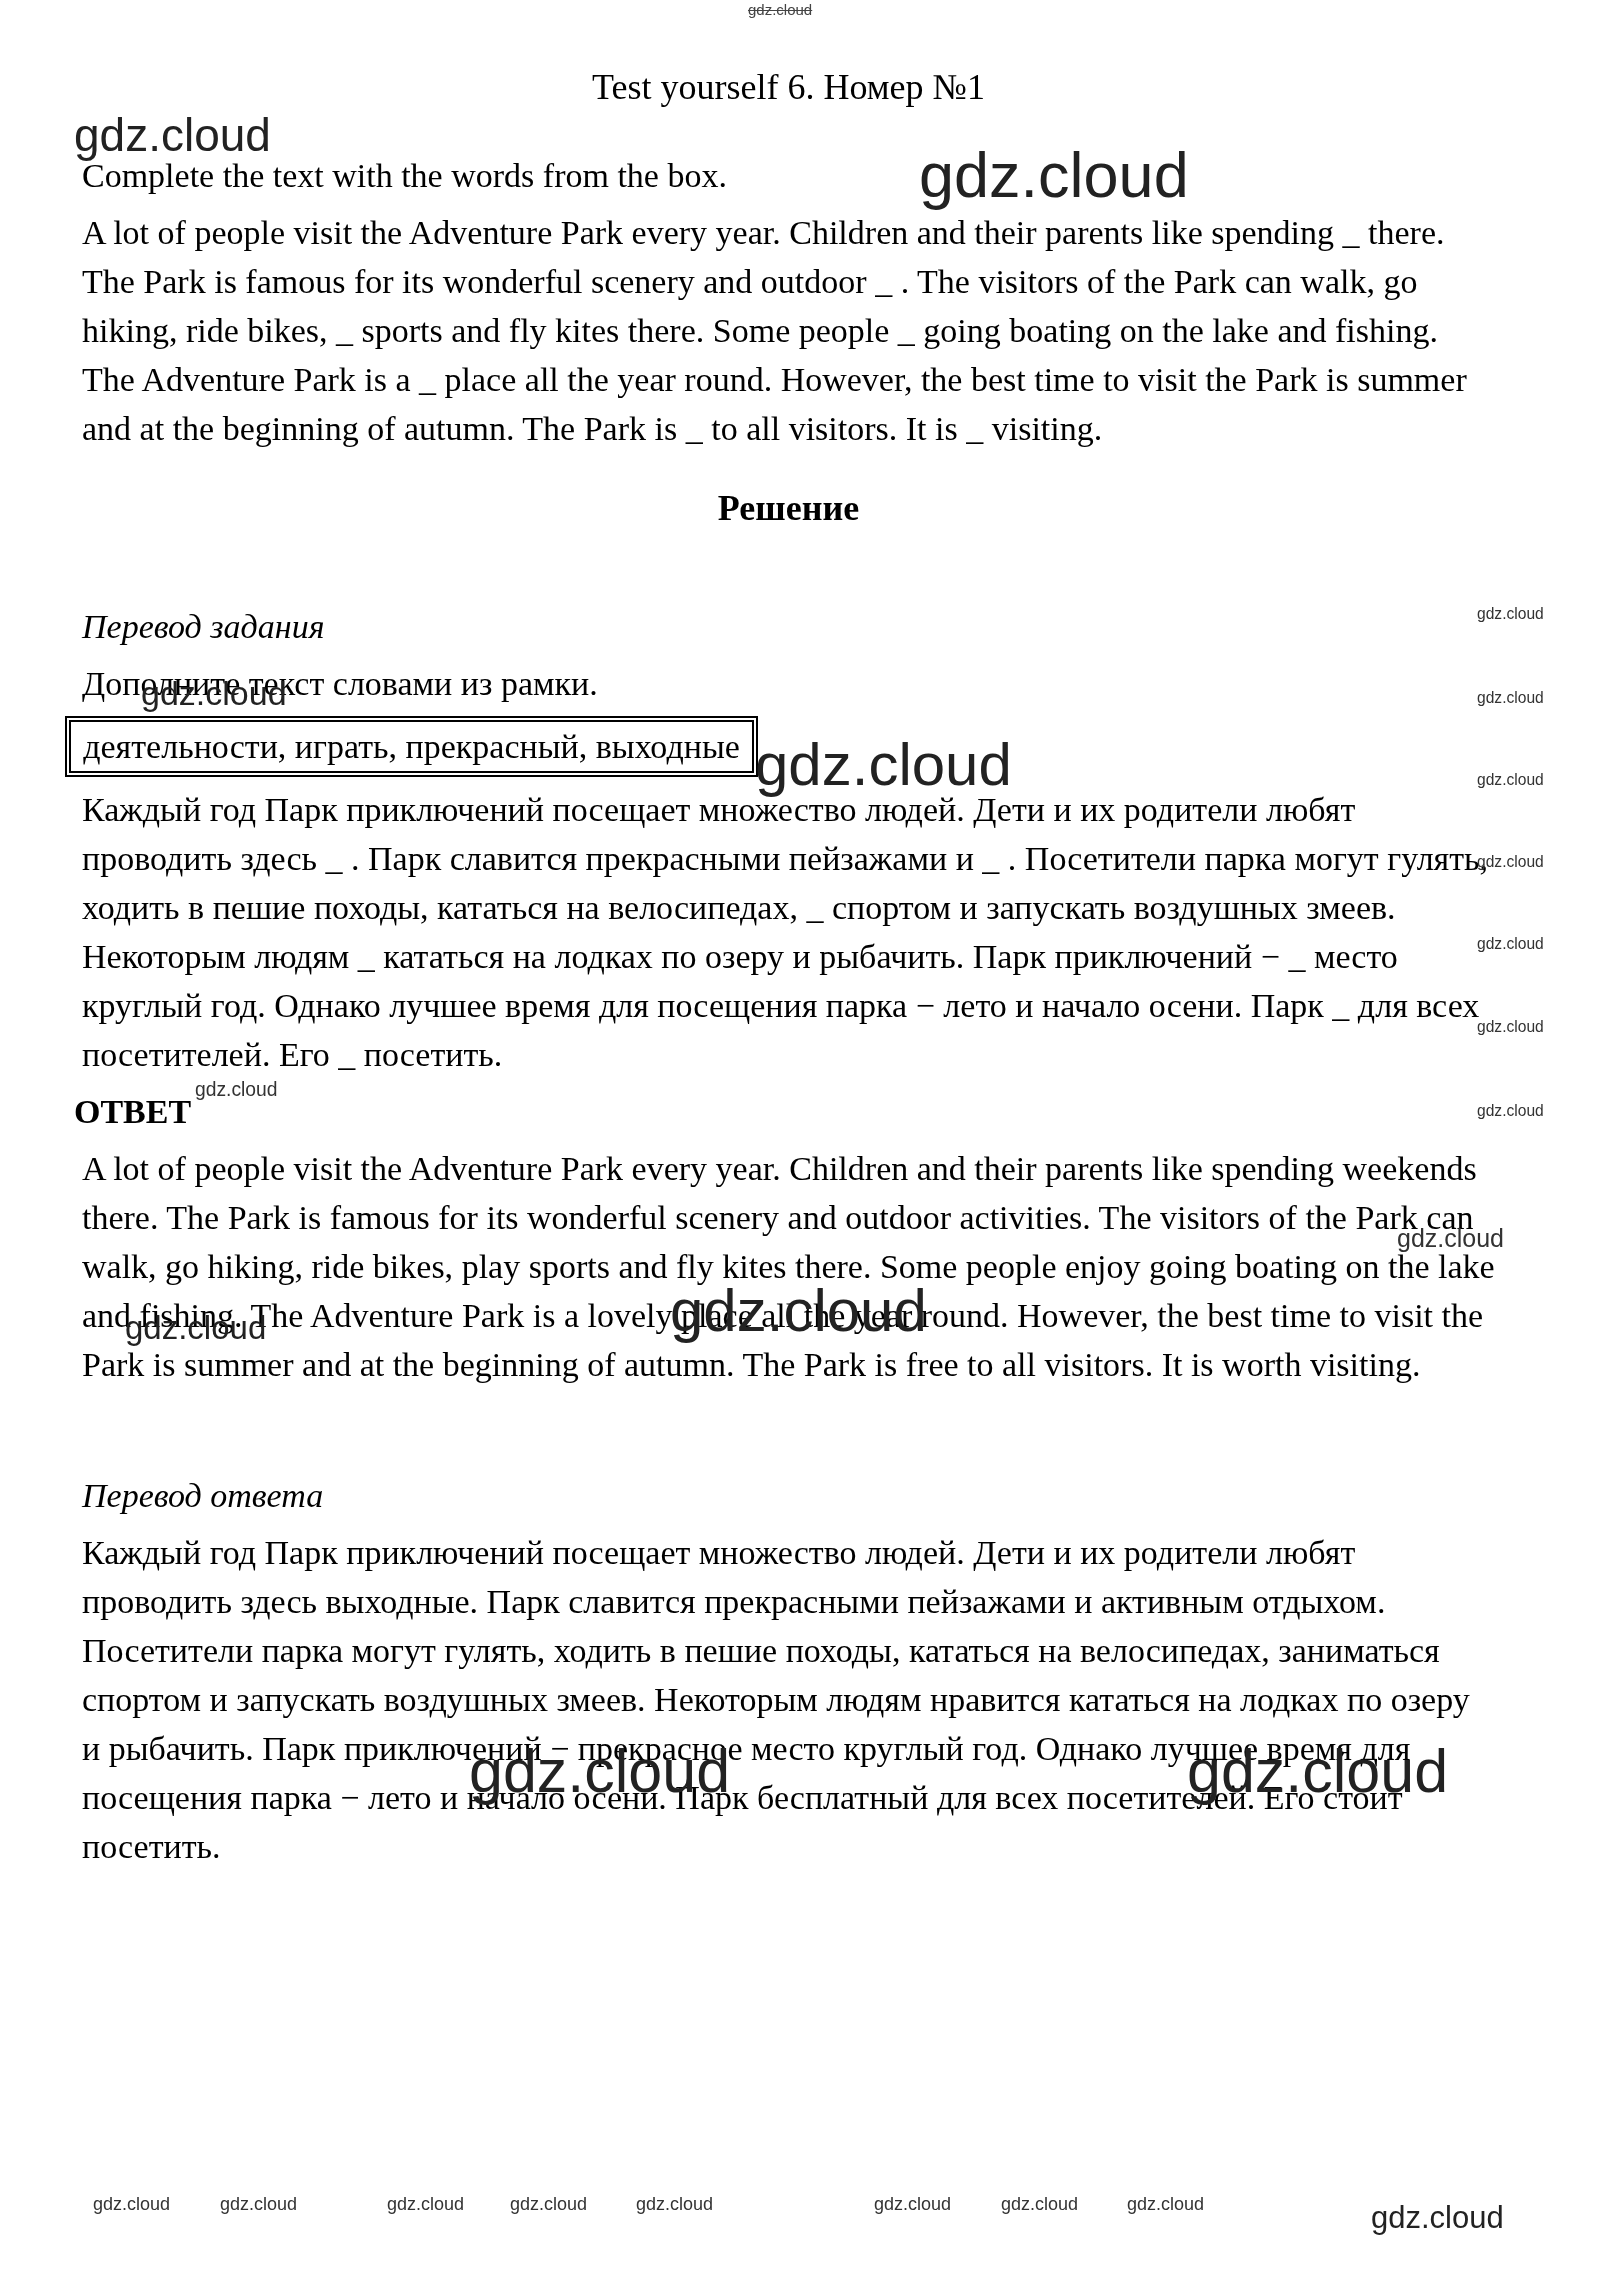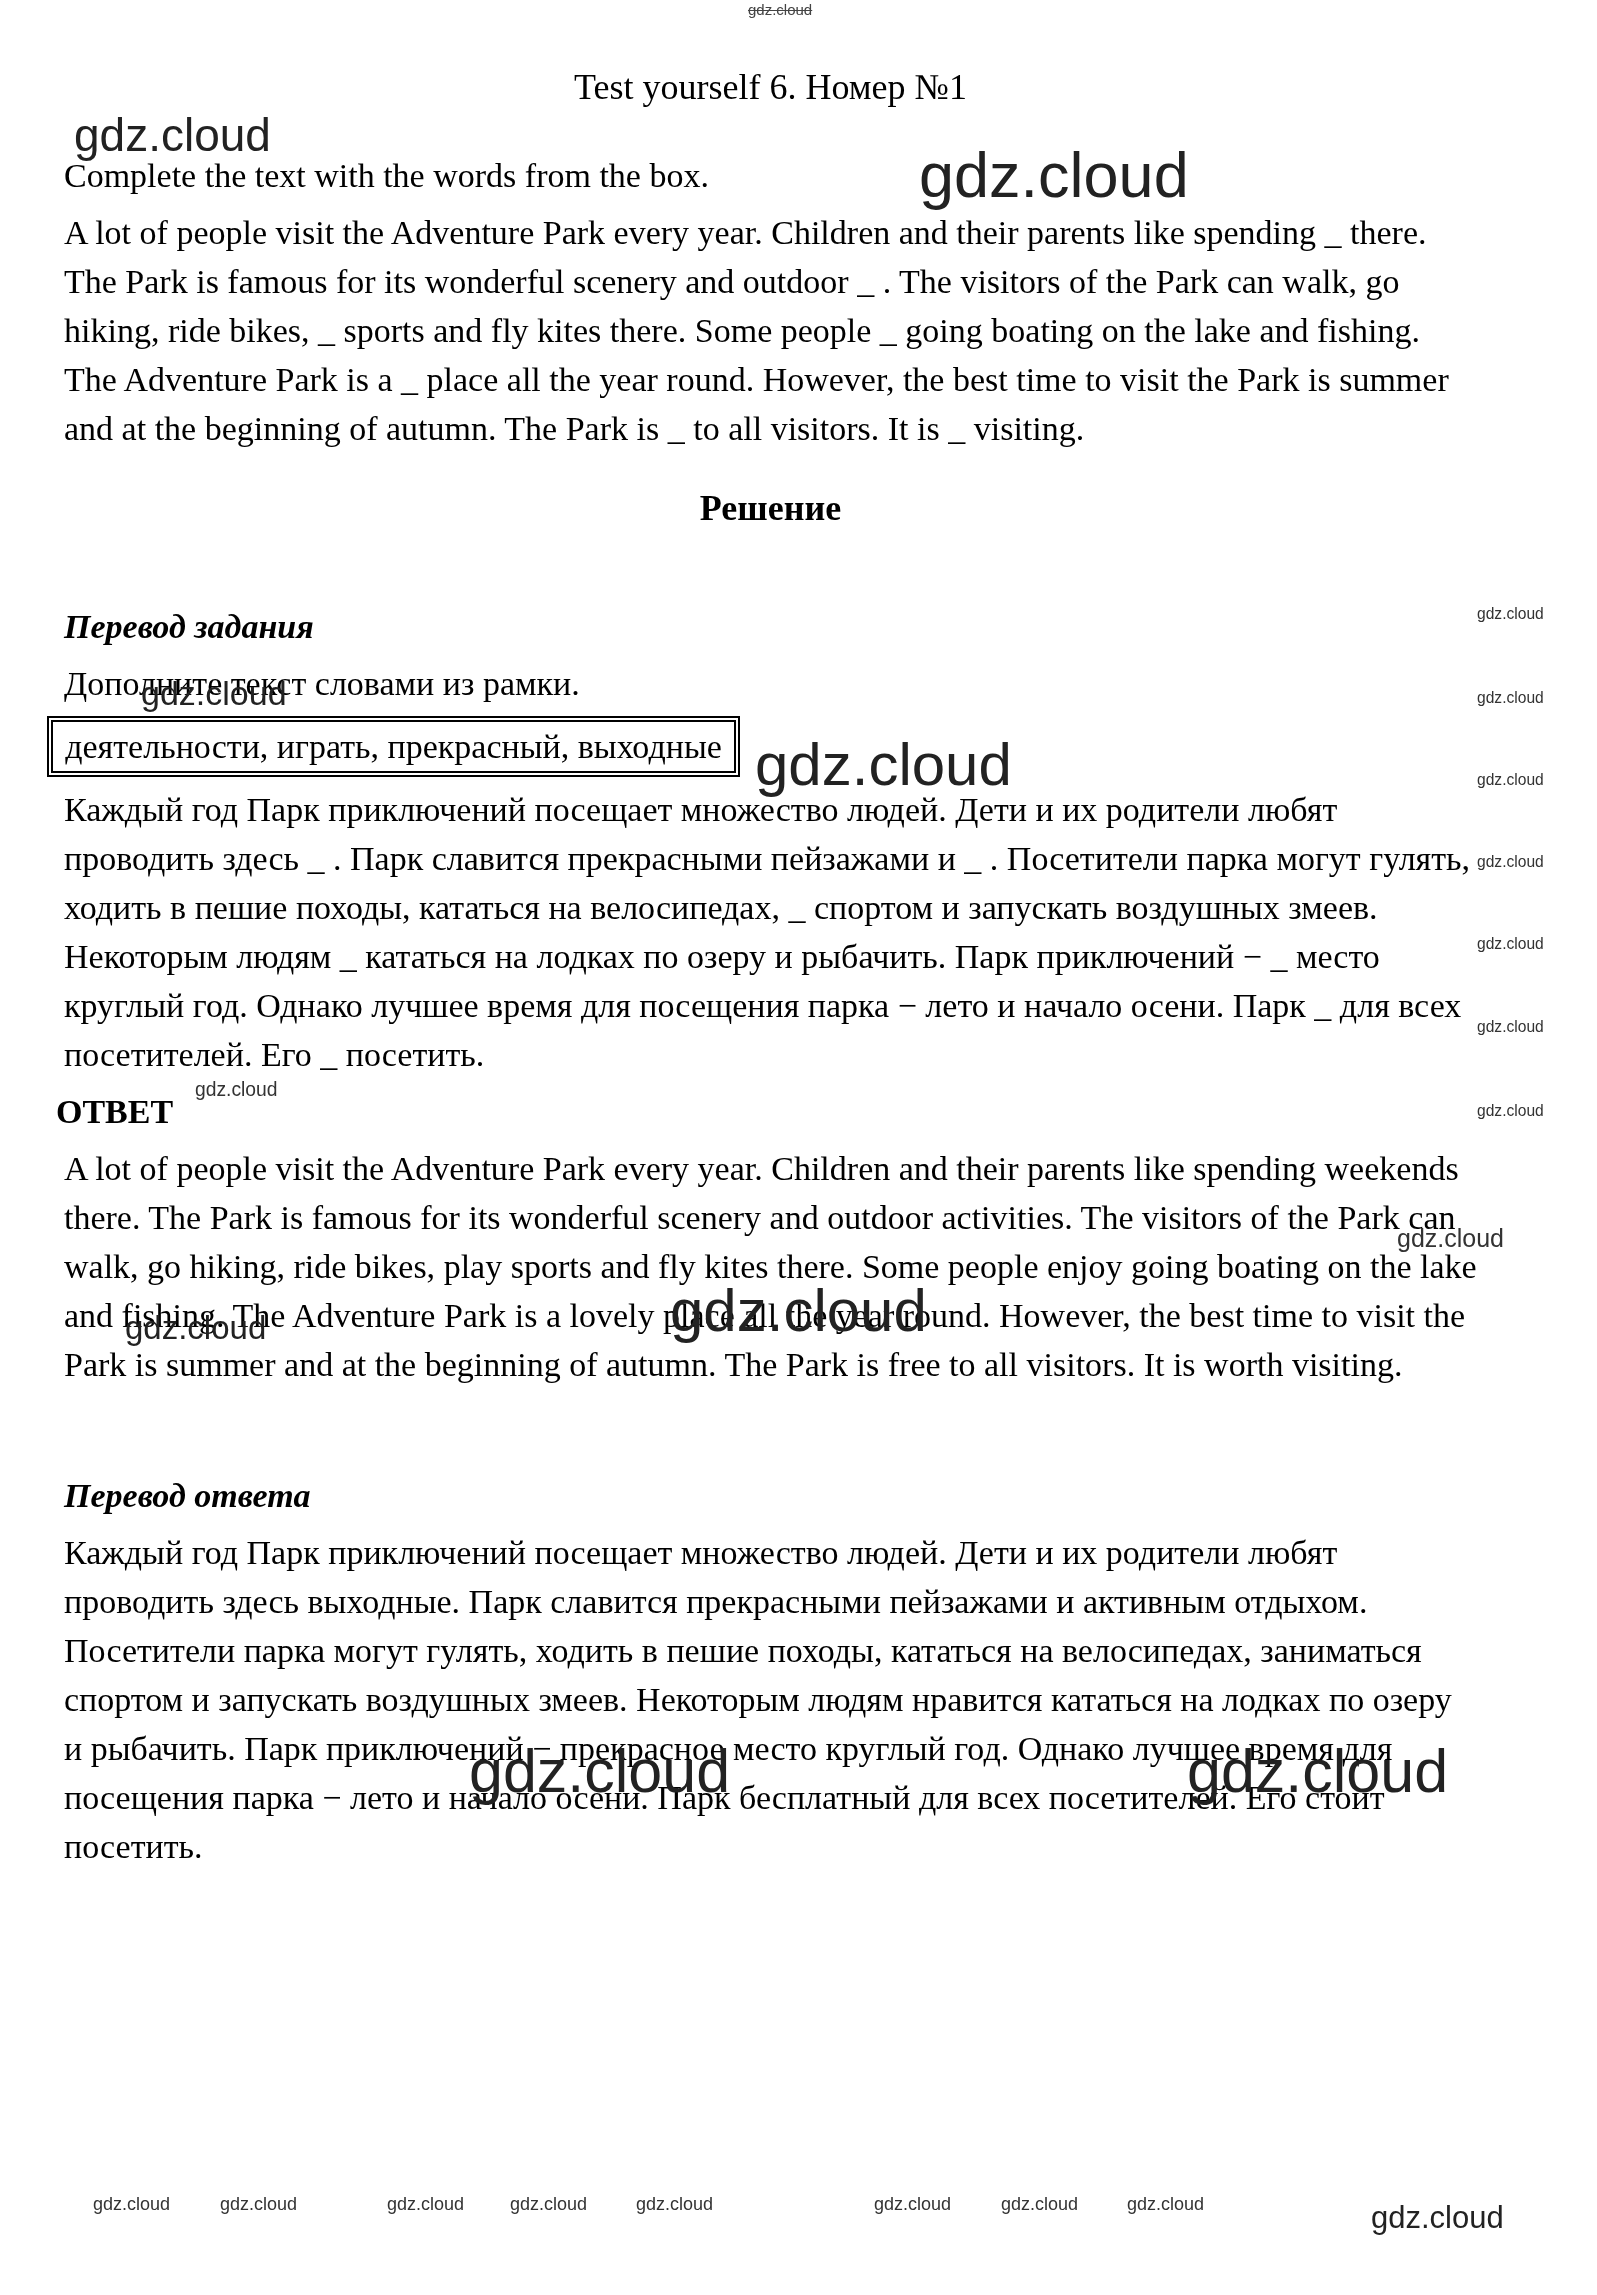--- a/index.html
+++ b/index.html
@@ -7,21 +7,21 @@
     position:relative;
     width:1598px;
     height:2295px;
     background:#ffffff;
     font-family:"Liberation Serif", serif;
     color:#000000;
     overflow:hidden;
   }
   .content {
     position:absolute;
-    left:56px;
+    left:74px;
     top:65px;
     width:1429px;
   }
   .title {
     text-align:center;
     font-size:36px;
     line-height:45px;
     margin:0 0 41px 0;
     font-weight:normal;
   }
@@ -32,21 +32,21 @@
   }
   .para b, .line b { font-weight:normal; }
   .solution-heading {
     text-align:center;
     font-size:36px;
     line-height:45px;
     margin:33px 0 71px 0;
     font-weight:bold;
   }
   .bold-italic {
-    font-weight:bold;
+    font-weight:normal;
     font-style:italic;
   }
   .answer-heading {
     font-size:34px;
     line-height:49px;
     font-weight:bold;
   }
   .ta-heading { margin-top:82px; }
   .word-box-ru {
     border:2.2px solid #000;

